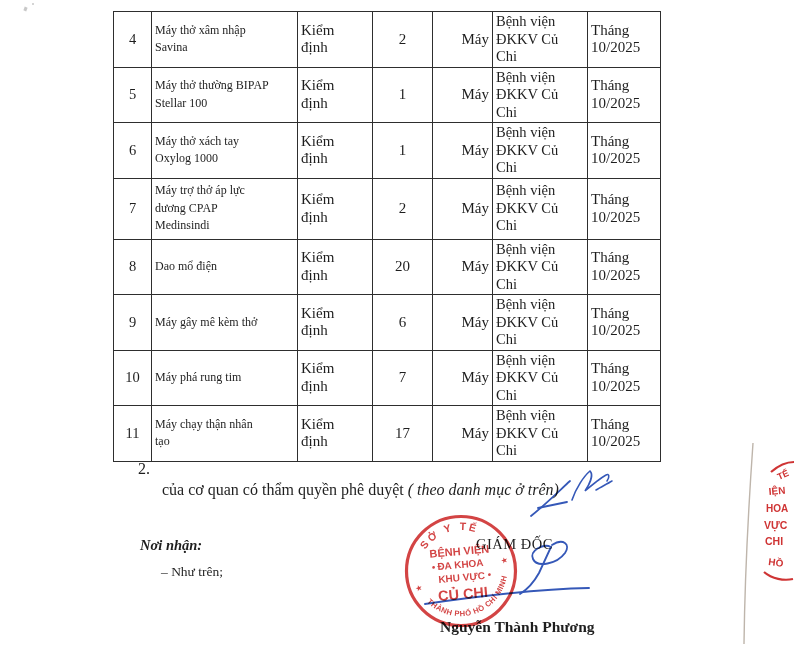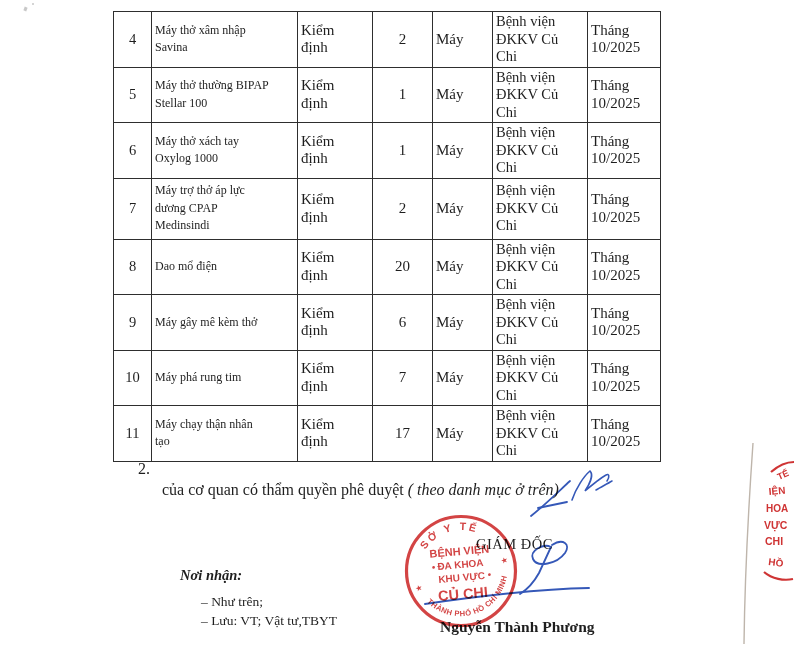--- a/index.html
+++ b/index.html
@@ -8,34 +8,34 @@
 
   
   table.equip{position:absolute;left:113px;top:11px;border-collapse:collapse;
               table-layout:fixed;width:547px;font-size:15px;color:#1e1e1e;}
   table.equip td{border:1.2px solid #2e2e2e;vertical-align:middle;
                  white-space:pre-line;line-height:17.5px;padding:1px 3px;}
   td.c-no{text-align:center;font-size:14.5px;}
   td.c-name{padding-left:8px;font-size:12px;line-height:18px;}
   td.c-method{padding-left:9px;}
   td.c-qty{text-align:center;}
-  td.c-unit{text-align:left;}
+  td.c-unit{text-align:right;}
   td.c-org{padding-left:5px;font-size:14.5px;line-height:16.5px;}
   td.c-time{padding-left:7px;line-height:18px;}
   tr.h54{height:54px}tr.h53{height:53px}tr.h50{height:50px}tr.h61{height:61px}
   tr.h49{height:49px}tr.h51{height:51px}
 
   
   .note{position:absolute;left:138px;top:458px;display:flex;font-size:16px;line-height:21px;}
   .note-num{width:24px;flex:none;}
   .note-text{white-space:nowrap;}
   .note-text i{font-style:italic;}
 
   
-  .recipients{position:absolute;left:140px;top:567px;margin-left:40px;}
+  .recipients{position:absolute;left:140px;top:537px;}
   .recipients-label{font-weight:bold;font-style:italic;font-size:14.5px;}
   .recipients-list{margin-top:9px;margin-left:21px;font-size:13.5px;line-height:18.5px;}
   .director-title{position:absolute;left:476px;top:536px;font-weight:normal;
                   font-size:14.5px;letter-spacing:.5px;}
   .signer-name{position:absolute;left:440px;top:618px;font-weight:bold;font-size:15.5px;}
 
   
   .stamp-svg{position:absolute;left:403px;top:513px;mix-blend-mode:multiply;opacity:.92;}
   .ink-svg{position:absolute;left:400px;top:450px;mix-blend-mode:multiply;}
   .edge-svg{position:absolute;left:735px;top:440px;mix-blend-mode:multiply;}
@@ -182,21 +182,20 @@
     <div class="note-text">
       <br>
       <span>của cơ quan có thẩm quyền phê duyệt </span><i>( theo danh mục ở trên)</i>
     </div>
   </div>
 
   <div class="recipients">
     <div class="recipients-label">Nơi nhận:</div>
     <div class="recipients-list">
       <div>– Như trên;</div>
-      <div>– Lưu: VT; Vật tư,TBYT</div>
     </div>
   </div>
 
   <div class="director-title">GIÁM ĐỐC</div>
   <div class="signer-name">Nguyễn Thành Phương</div>
 
   <svg class="stamp-svg" width="116" height="116" viewBox="0 0 116 116">
     <defs>
       <path id="arcTop" d="M 15 60 A 43 43 0 0 1 101 60"></path>
       <path id="arcBottom" d="M 11 56 A 47 47 0 0 0 105 56"></path>

